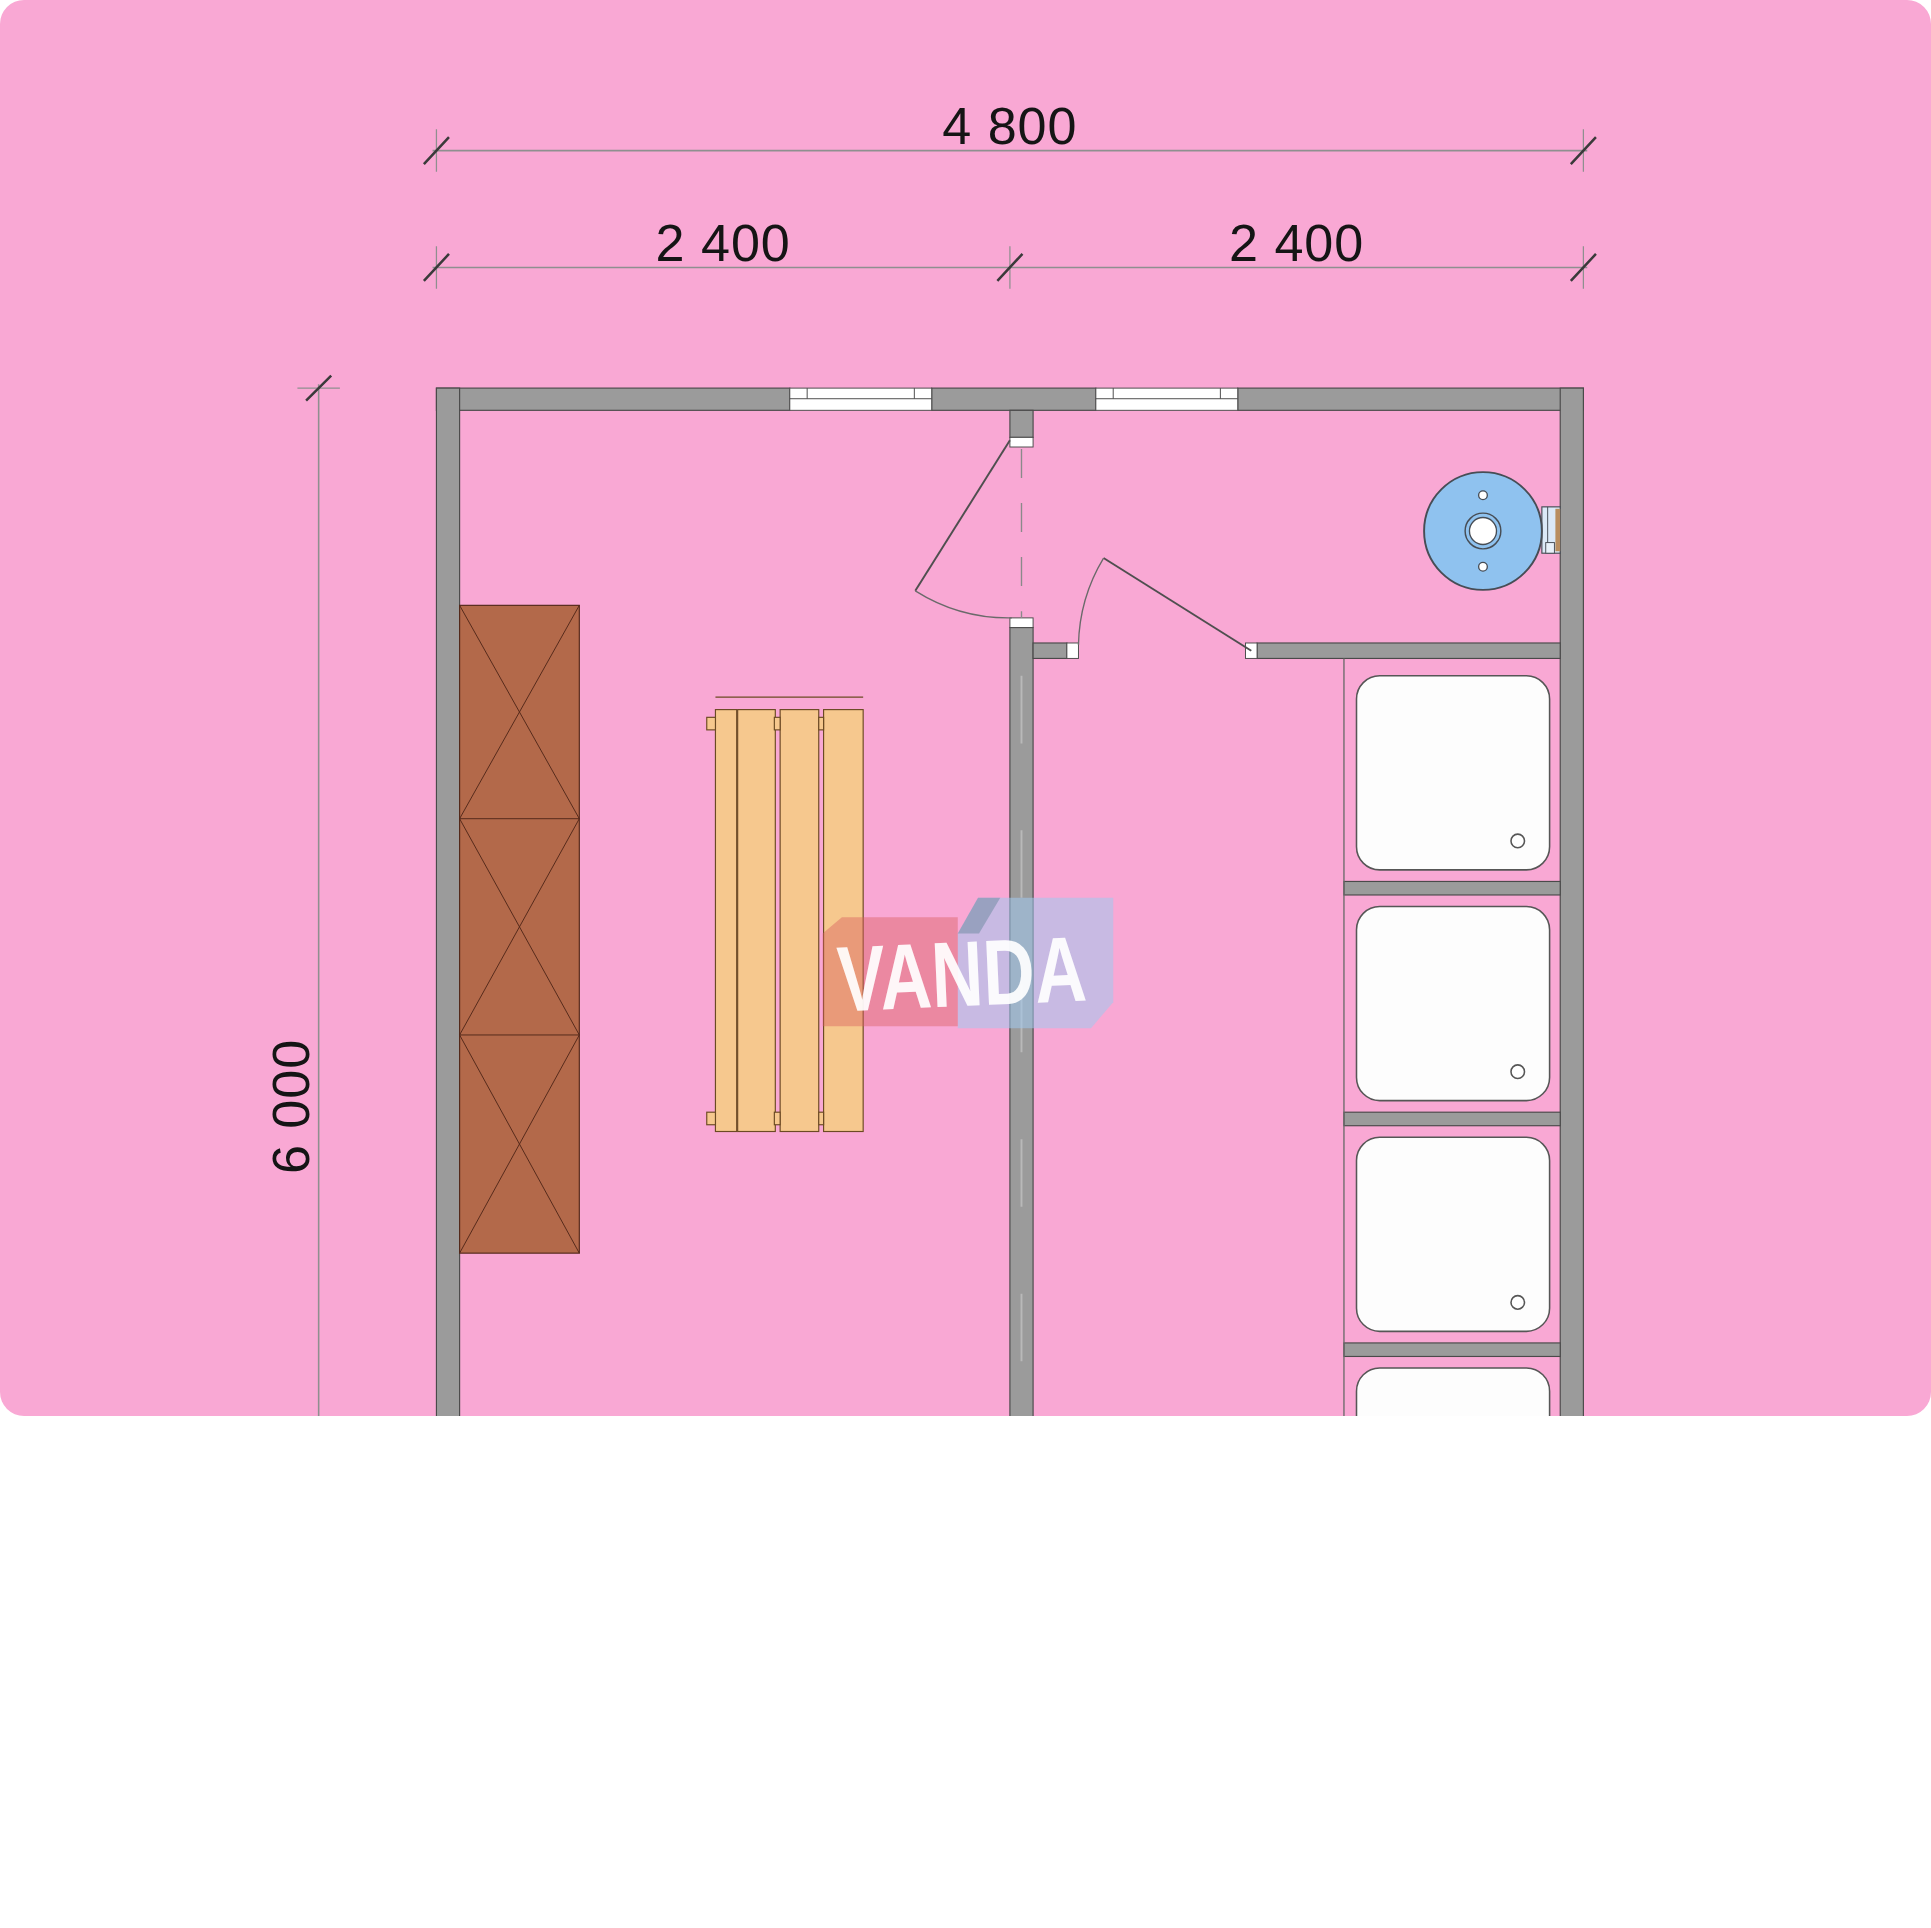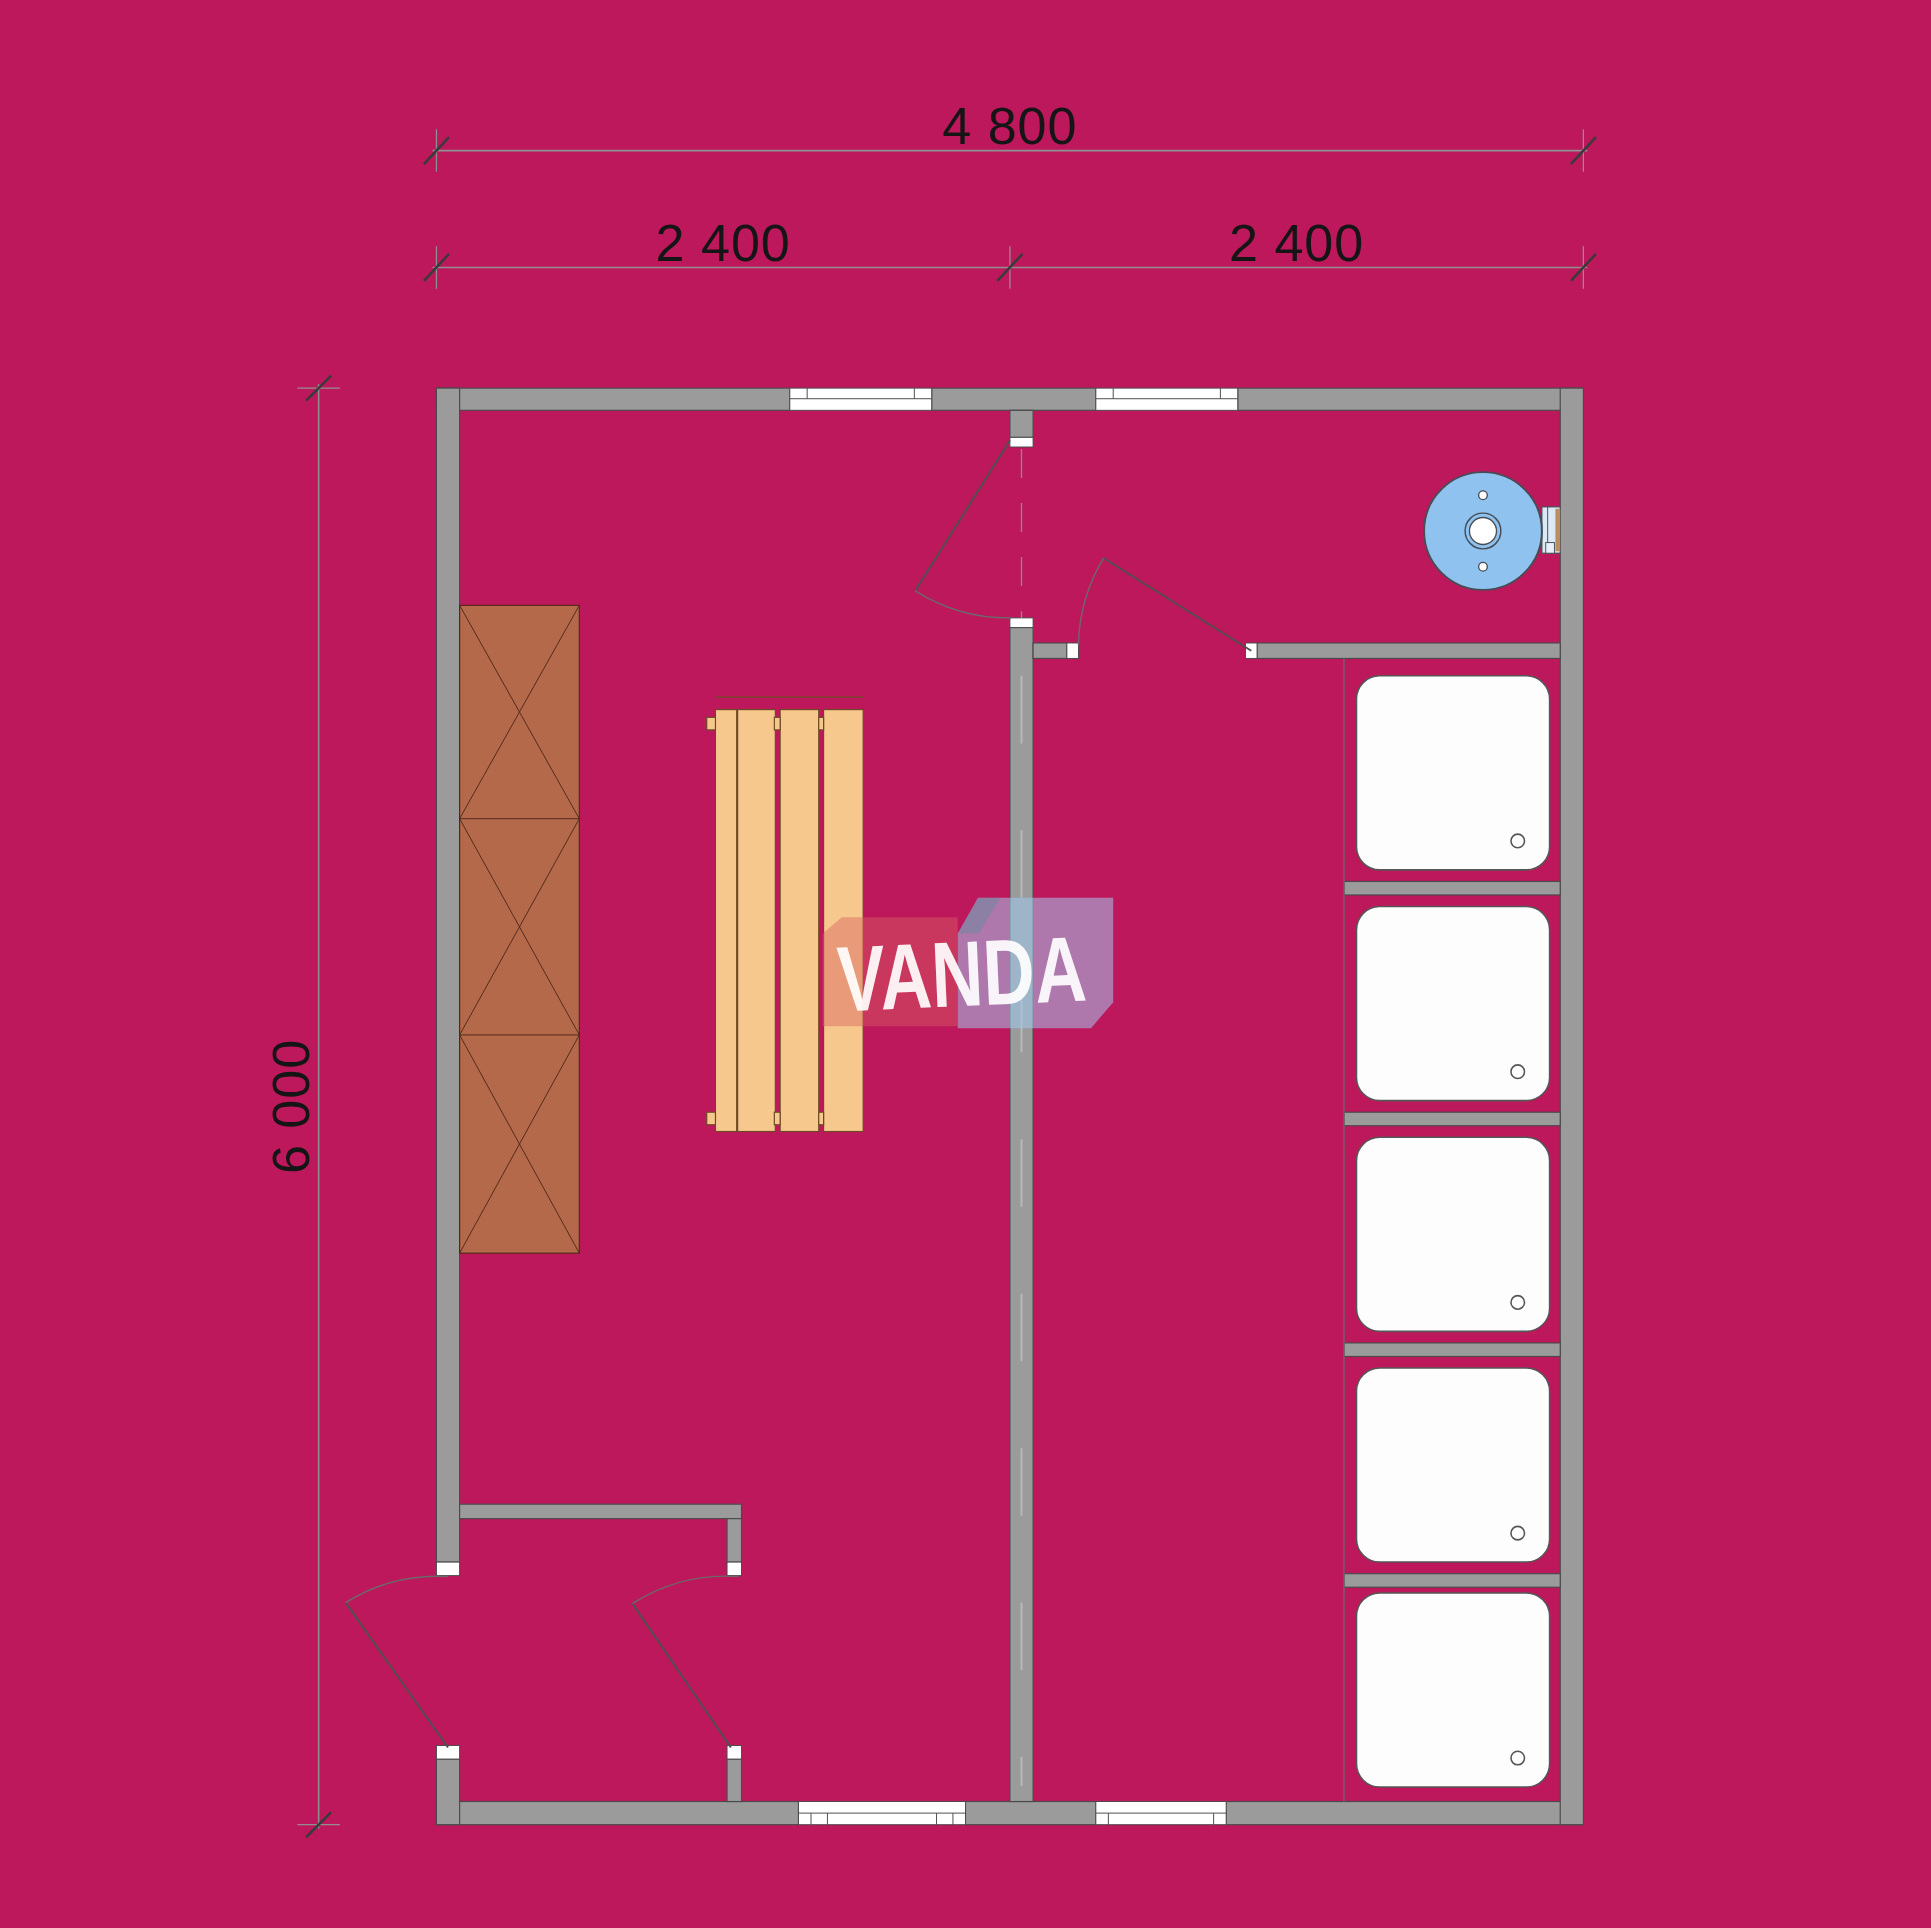--- a/index.html
+++ b/index.html
@@ -1,16 +1,16 @@
 <!DOCTYPE html>
 <html><head>
 <meta charset="utf-8">
 <style>
   html,body{margin:0;padding:0;background:#ffffff;}
-  .page{position:relative;width:1931px;height:1928px;background:#be185d;overflow:hidden;}
+  .page{position:relative;width:1931px;height:1416px;background:#f9a8d4;overflow:hidden;border-radius:24px;}
   svg{display:block;}
   text{font-family:"Liberation Sans","DejaVu Sans",sans-serif;}
   .dim-text{font-size:54px;fill:#151515;letter-spacing:1px;}
   .dim-line{stroke:#8f8f8f;stroke-width:1.6;fill:none;}
   .ext-line{stroke:#8f8f8f;stroke-width:1.3;fill:none;}
   .tick{stroke:#3a3a3a;stroke-width:2.6;fill:none;}
   .wall{fill:#9b9b9b;stroke:#4a4a4a;stroke-width:1.2;}
   .cap{fill:#ffffff;stroke:#4a4a4a;stroke-width:1;}
   .win{fill:#ffffff;stroke:#4a4a4a;stroke-width:1;}
   .winline{stroke:#4a4a4a;stroke-width:1;fill:none;}

